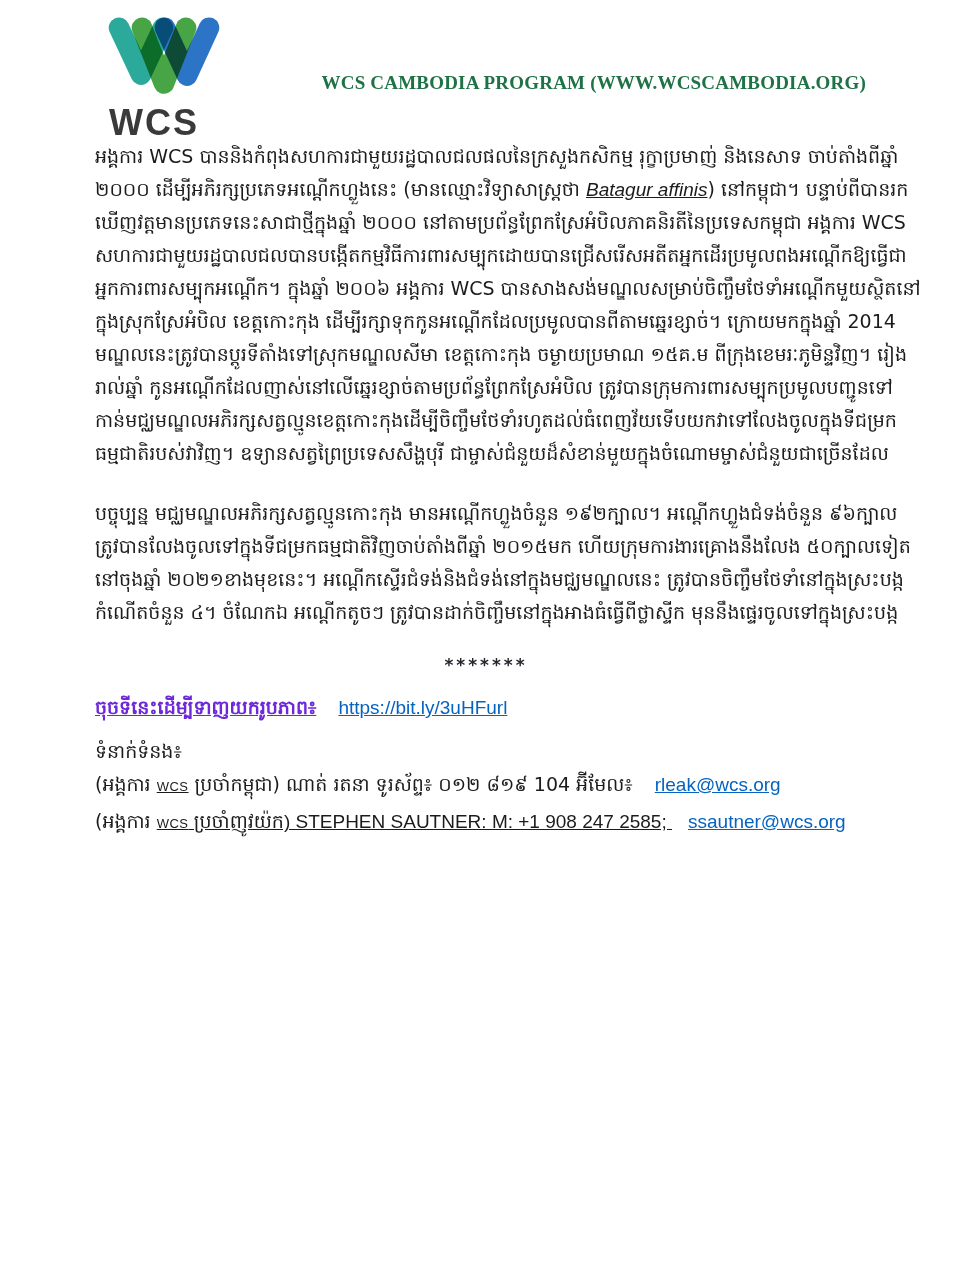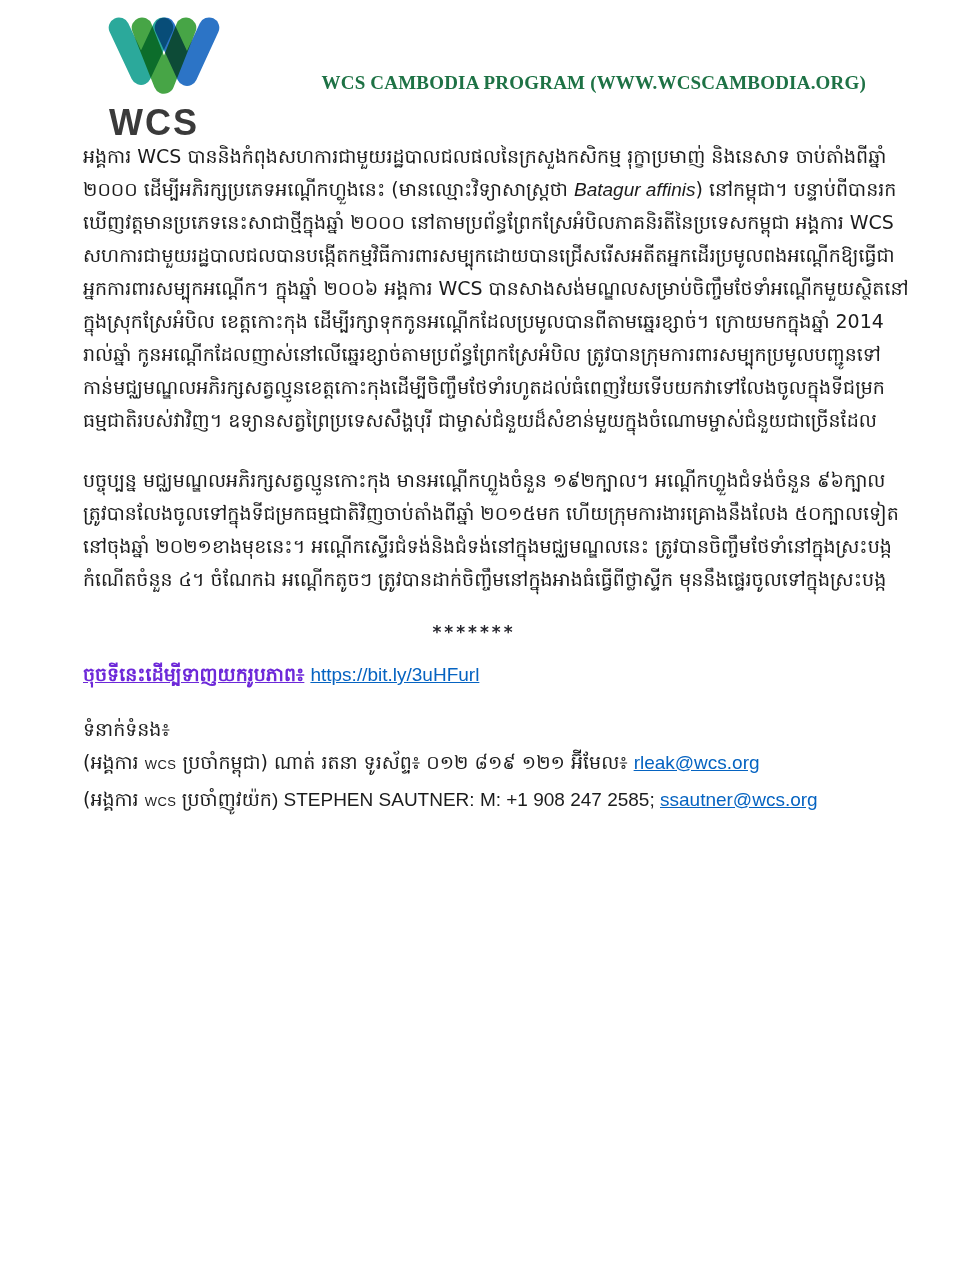--- a/index.html
+++ b/index.html
@@ -36,21 +36,21 @@
     font-family:"Liberation Serif", serif;
     font-weight:700;
     font-size:19px;
     color:#1e7245;
     letter-spacing:0.2px;
     margin-left:47px;
   }
   
   .body{
     position:absolute;
-    left:83px; top:140px;
+    left:95px; top:140px;
     width:782px;
   }
   .para{
     font-size:19px;
     line-height:33px;
     color:#1b1b1b;
   }
   .para + .para{margin-top:27px;}
   .line{white-space:nowrap;}
   .separator{
@@ -68,35 +68,36 @@
   }
   .download-label{
     font-weight:700;
     text-decoration:underline;
     color:#6d28d9;
   }
   a.doc-link{
     color:#0563c1;
     text-decoration:underline;
     font-family:"Liberation Sans", sans-serif;
+    margin-left:16px;
   }
   .contact-heading{
-    margin-top:22px;
+    margin-top:11px;
     font-size:19px;
     line-height:32px;
   }
   .contact-line{
     font-size:19px;
     line-height:35px;
   }
   .org-small{
     font-size:13px;
     letter-spacing:0.5px;
   }
-  .latin{font-family:"Liberation Sans", sans-serif;}
+  .latin{font-family:"Liberation Sans", sans-serif;text-decoration:underline;}
 </style>
 </head>
 <body>
 
 <div class="page">
 
   <div class="logo-block">
     <svg class="logo-mark" width="122" height="92" viewBox="0 0 122 94" fill="none">
       <path d="M15 14 L37.5 62 L60 14" stroke="#2BA99B" stroke-width="21" stroke-linecap="round" stroke-linejoin="round" fill="none"></path>
       <path d="M38.5 14 L61 71 L83.5 14" stroke="#47A546" stroke-width="21" stroke-linecap="round" stroke-linejoin="round" fill="none"></path>
@@ -109,20 +110,21 @@
 
   <div class="body">
 
     <div class="para">
       <div class="line">អង្គការ WCS បាននិងកំពុងសហការជាមួយរដ្ឋបាលជលផលនៃក្រសួងកសិកម្ម រុក្ខាប្រមាញ់ និងនេសាទ ចាប់តាំងពីឆ្នាំ</div>
       <div class="line"><span>២០០០ ដើម្បីអភិរក្សប្រភេទអណ្ដើកហ្លួងនេះ (មានឈ្មោះវិទ្យាសាស្ត្រថា </span><i class="latin">Batagur affinis</i><span>) នៅកម្ពុជា។ បន្ទាប់ពីបានរក</span></div>
       <div class="line">ឃើញវត្តមានប្រភេទនេះសាជាថ្មីក្នុងឆ្នាំ ២០០០ នៅតាមប្រព័ន្ធព្រែកស្រែអំបិលភាគនិរតីនៃប្រទេសកម្ពុជា អង្គការ WCS</div>
       <div class="line">សហការជាមួយរដ្ឋបាលជលបានបង្កើតកម្មវិធីការពារសម្បុកដោយបានជ្រើសរើសអតីតអ្នកដើរប្រមូលពងអណ្ដើកឱ្យធ្វើជា</div>
       <div class="line">អ្នកការពារសម្បុកអណ្ដើក។ ក្នុងឆ្នាំ ២០០៦ អង្គការ WCS បានសាងសង់មណ្ឌលសម្រាប់ចិញ្ចឹមថែទាំអណ្ដើកមួយស្ថិតនៅ</div>
       <div class="line">ក្នុងស្រុកស្រែអំបិល ខេត្តកោះកុង ដើម្បីរក្សាទុកកូនអណ្ដើកដែលប្រមូលបានពីតាមឆ្នេរខ្សាច់។ ក្រោយមកក្នុងឆ្នាំ 2014</div>
+      <div class="line">មណ្ឌលនេះត្រូវបានប្ដូរទីតាំងទៅស្រុកមណ្ឌលសីមា ខេត្តកោះកុង ចម្ងាយប្រមាណ ១៥គ.ម ពីក្រុងខេមរៈភូមិន្ទវិញ។ រៀង</div>
       <div class="line">រាល់ឆ្នាំ កូនអណ្ដើកដែលញាស់នៅលើឆ្នេរខ្សាច់តាមប្រព័ន្ធព្រែកស្រែអំបិល ត្រូវបានក្រុមការពារសម្បុកប្រមូលបញ្ជូនទៅ</div>
       <div class="line">កាន់មជ្ឈមណ្ឌលអភិរក្សសត្វល្មូនខេត្តកោះកុងដើម្បីចិញ្ចឹមថែទាំរហូតដល់ធំពេញវ័យទើបយកវាទៅលែងចូលក្នុងទីជម្រក</div>
       <div class="line">ធម្មជាតិរបស់វាវិញ។ ឧទ្យានសត្វព្រៃប្រទេសសឹង្ហបុរី ជាម្ចាស់ជំនួយដ៏សំខាន់មួយក្នុងចំណោមម្ចាស់ជំនួយជាច្រើនដែល</div>
     </div>
 
     <div class="para">
       <div class="line">បច្ចុប្បន្ន មជ្ឈមណ្ឌលអភិរក្សសត្វល្មូនកោះកុង មានអណ្ដើកហ្លួងចំនួន ១៩២ក្បាល។ អណ្ដើកហ្លួងជំទង់ចំនួន ៩៦ក្បាល</div>
       <div class="line">ត្រូវបានលែងចូលទៅក្នុងទីជម្រកធម្មជាតិវិញចាប់តាំងពីឆ្នាំ ២០១៥មក ហើយក្រុមការងារគ្រោងនឹងលែង ៥០ក្បាលទៀត</div>
       <div class="line">នៅចុងឆ្នាំ ២០២១ខាងមុខនេះ។ អណ្ដើកស្ទើរជំទង់និងជំទង់នៅក្នុងមជ្ឈមណ្ឌលនេះ ត្រូវបានចិញ្ចឹមថែទាំនៅក្នុងស្រះបង្ក</div>
       <div class="line">កំណើតចំនួន ៤។ ចំណែកឯ អណ្ដើកតូចៗ ត្រូវបានដាក់ចិញ្ចឹមនៅក្នុងអាងធំធ្វើពីថ្លាស្ទីក មុននឹងផ្ទេរចូលទៅក្នុងស្រះបង្ក</div>
@@ -131,21 +133,21 @@
     <div class="separator">*******</div>
 
     <div class="download-row">
       <span class="download-label">ចុចទីនេះដើម្បីទាញយករូបភាព៖</span>
       <a class="doc-link" href="#">https://bit.ly/3uHFurl</a>
     </div>
 
     <div class="contact-heading">ទំនាក់ទំនង៖</div>
 
     <div class="contact-line">
-      <span>(អង្គការ </span><span class="org-small latin">WCS</span><span> ប្រចាំកម្ពុជា) ណាត់ រតនា ទូរស័ព្ទ៖ ០១២ ៨១៩ ១២១ អ៊ីមែល៖ </span><a class="doc-link" href="#">rleak@wcs.org</a>
+      <span>(អង្គការ </span><span class="org-small latin">WCS</span><span> ប្រចាំកម្ពុជា) ណាត់ រតនា ទូរស័ព្ទ៖ ០១២ ៨១៩ 104 អ៊ីមែល៖ </span><a class="doc-link" href="#">rleak@wcs.org</a>
     </div>
 
     <div class="contact-line">
       <span>(អង្គការ </span><span class="org-small latin">WCS</span><span class="latin"> ប្រចាំញូវយ៉ក) STEPHEN SAUTNER: M: +1 908 247 2585; </span><a class="doc-link" href="#">ssautner@wcs.org</a>
     </div>
 
   </div>
 </div>
 
 </body></html>

